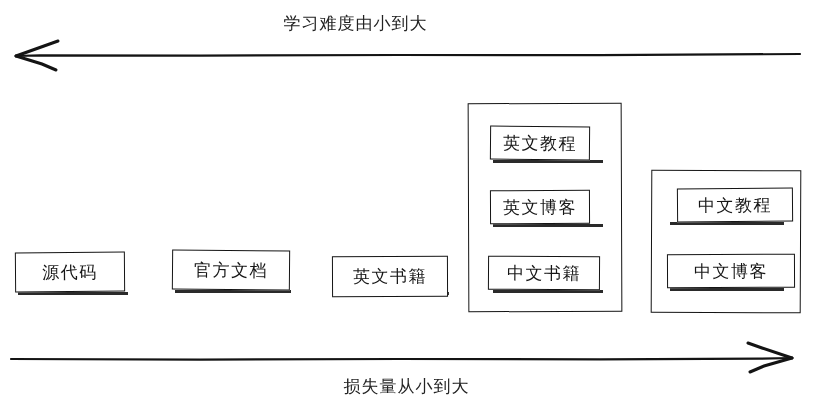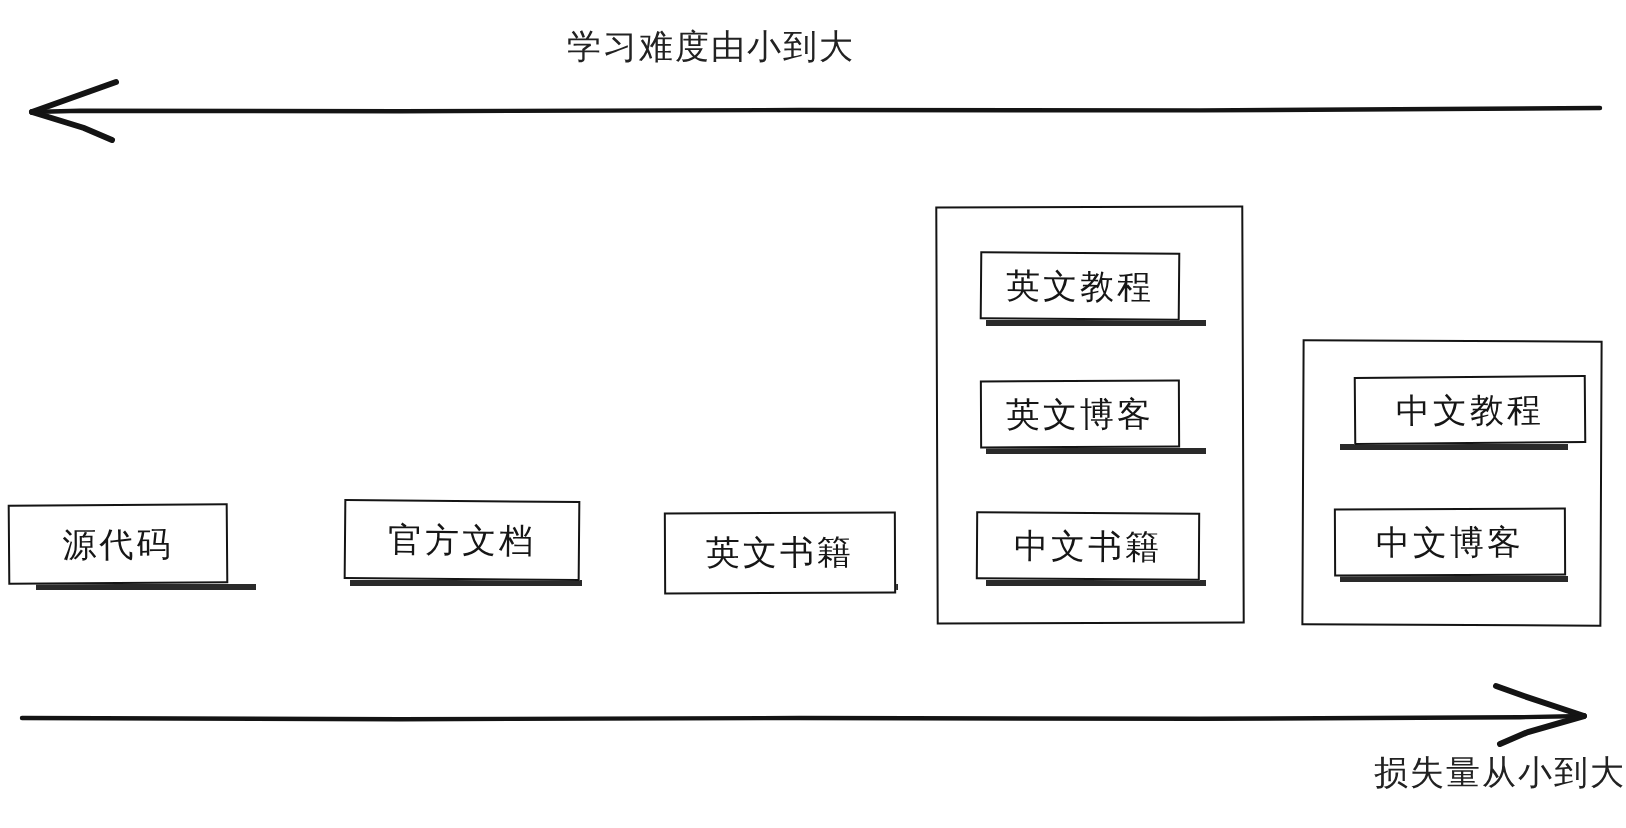--- a/index.html
+++ b/index.html
@@ -48,24 +48,24 @@
 
   <g>
     <path d="M 11 359 L 200 359.6 L 400 359.0 L 600 359.4 L 760 358.6 L 792 358" fill="none" stroke="#141414" stroke-width="2.2" stroke-linecap="round"></path>
     <path d="M 792 358 L 762 348 L 748 343" fill="none" stroke="#141414" stroke-width="3" stroke-linecap="round"></path>
     <path d="M 792 358 L 764 366 L 750 372" fill="none" stroke="#141414" stroke-width="3" stroke-linecap="round"></path>
   </g>
 </svg>
 
 <div class="lbl axis-label" style="left:0;top:12px;width:711px;">学习难度由小到大</div>
 
-<div class="lbl axis-label" style="left:0;top:375px;width:813px;text-align:right;">损失量从小到大</div>
+<div class="lbl axis-label" style="left:0;top:375px;width:813px;">损失量从小到大</div>
 
 <div class="shadow" style="left:18px;top:292px;width:110px;height:3px;"></div>
-<div class="box sk1" style="left:4px;top:252px;width:110px;height:40px;">源代码</div>
+<div class="box sk1" style="left:15px;top:252px;width:110px;height:40px;">源代码</div>
 
 <div class="shadow" style="left:175px;top:290px;width:116px;height:3px;"></div>
 <div class="box sk2" style="left:172px;top:250px;width:118px;height:40px;">官方文档</div>
 
 <div class="shadow" style="left:335px;top:292px;width:114px;height:3px;"></div>
 <div class="box sk3" style="left:332px;top:256px;width:116px;height:41px;font-family:Liberation Serif, serif;">英文书籍</div>
 
 <div class="group g1" style="left:468px;top:103px;width:154px;height:209px;"></div>
 
 <div class="shadow" style="left:493px;top:160px;width:110px;height:3px;"></div>
@@ -76,13 +76,13 @@
 
 <div class="shadow" style="left:493px;top:290px;width:110px;height:3px;"></div>
 <div class="box sk4" style="left:488px;top:256px;width:112px;height:34px;">中文书籍</div>
 
 <div class="group g2" style="left:651px;top:170px;width:150px;height:143px;"></div>
 
 <div class="shadow" style="left:670px;top:222px;width:114px;height:3px;"></div>
 <div class="box sk1" style="left:667px;top:188px;width:116px;height:34px;margin-left:10px;">中文教程</div>
 
 <div class="shadow" style="left:670px;top:288px;width:114px;height:3px;"></div>
-<div class="box sk3" style="left:667px;top:254px;width:116px;height:34px;">中文博客</div>
+<div class="box sk3" style="left:667px;top:254px;width:128px;height:34px;">中文博客</div>
 
 </body></html>

